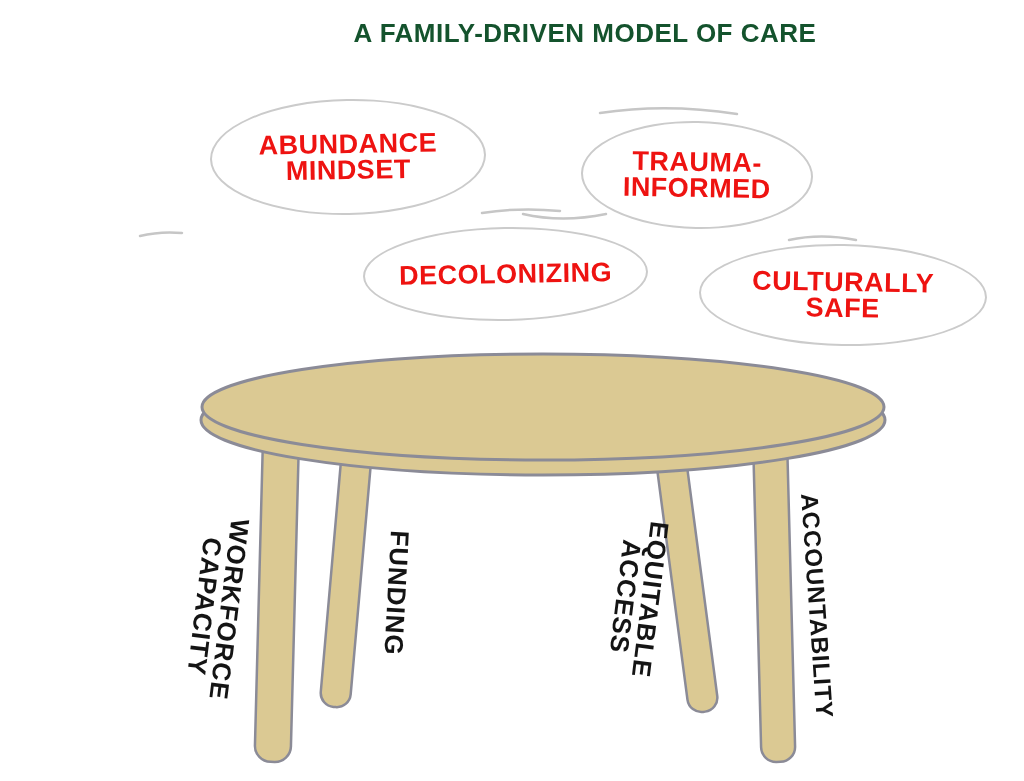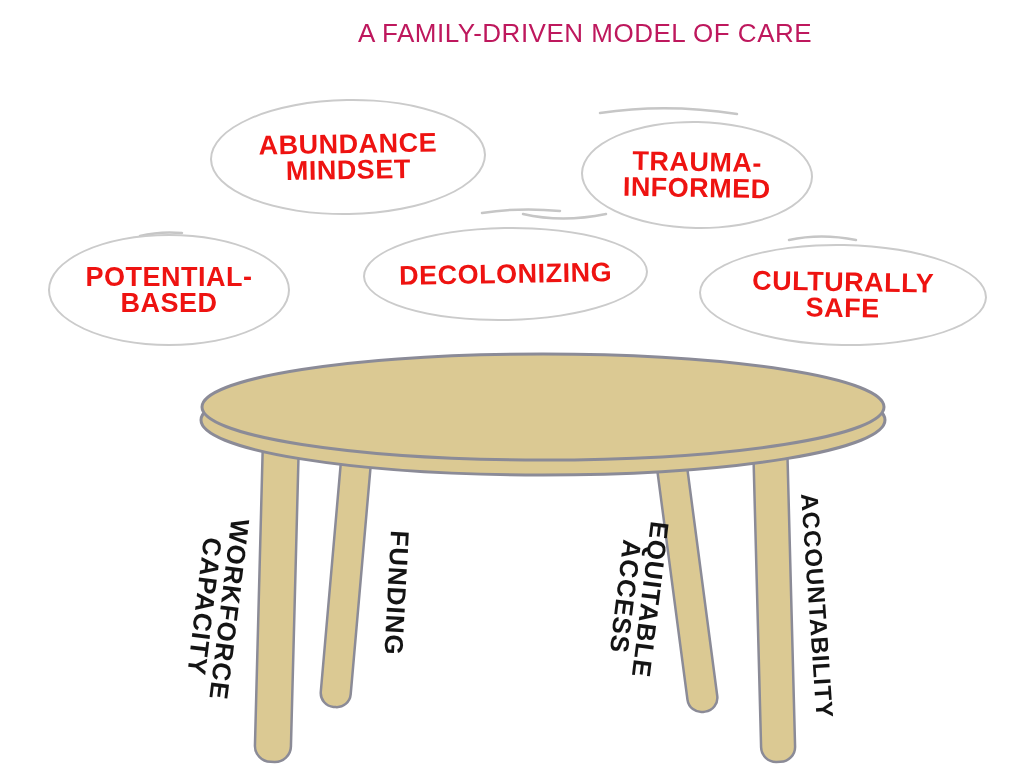--- a/index.html
+++ b/index.html
@@ -16,23 +16,23 @@
     width: 1024px;
     height: 781px;
     background: #ffffff;
   }
   .title {
     position: absolute;
     left: 585px;
     top: 18px;
     transform: translateX(-50%);
     font-size: 26px;
-    font-weight: normal;
+    font-weight: bold;
     letter-spacing: 0.5px;
-    color: #be185d;
+    color: #14532d;
     white-space: pre;
   }
   .art {
     position: absolute;
     left: 0;
     top: 0;
     width: 1024px;
     height: 781px;
   }
   .wood { fill: #dbc993; stroke: #8b8b97; stroke-width: 3; }
@@ -103,24 +103,20 @@
   <div class="title">A FAMILY-DRIVEN MODEL OF CARE</div>
 
   <div class="bubble b1">
     <span class="bubble-text">ABUNDANCE
 MINDSET</span>
   </div>
   <div class="bubble b2">
     <span class="bubble-text">TRAUMA-
 INFORMED</span>
   </div>
-  <div class="bubble b3">
-    <span class="bubble-text">POTENTIAL-
-BASED</span>
-  </div>
   <div class="bubble b4">
     <span class="bubble-text">DECOLONIZING</span>
   </div>
   <div class="bubble b5">
     <span class="bubble-text">CULTURALLY
 SAFE</span>
   </div>
 
   <div class="leg-label l1">WORKFORCE
 CAPACITY</div>

